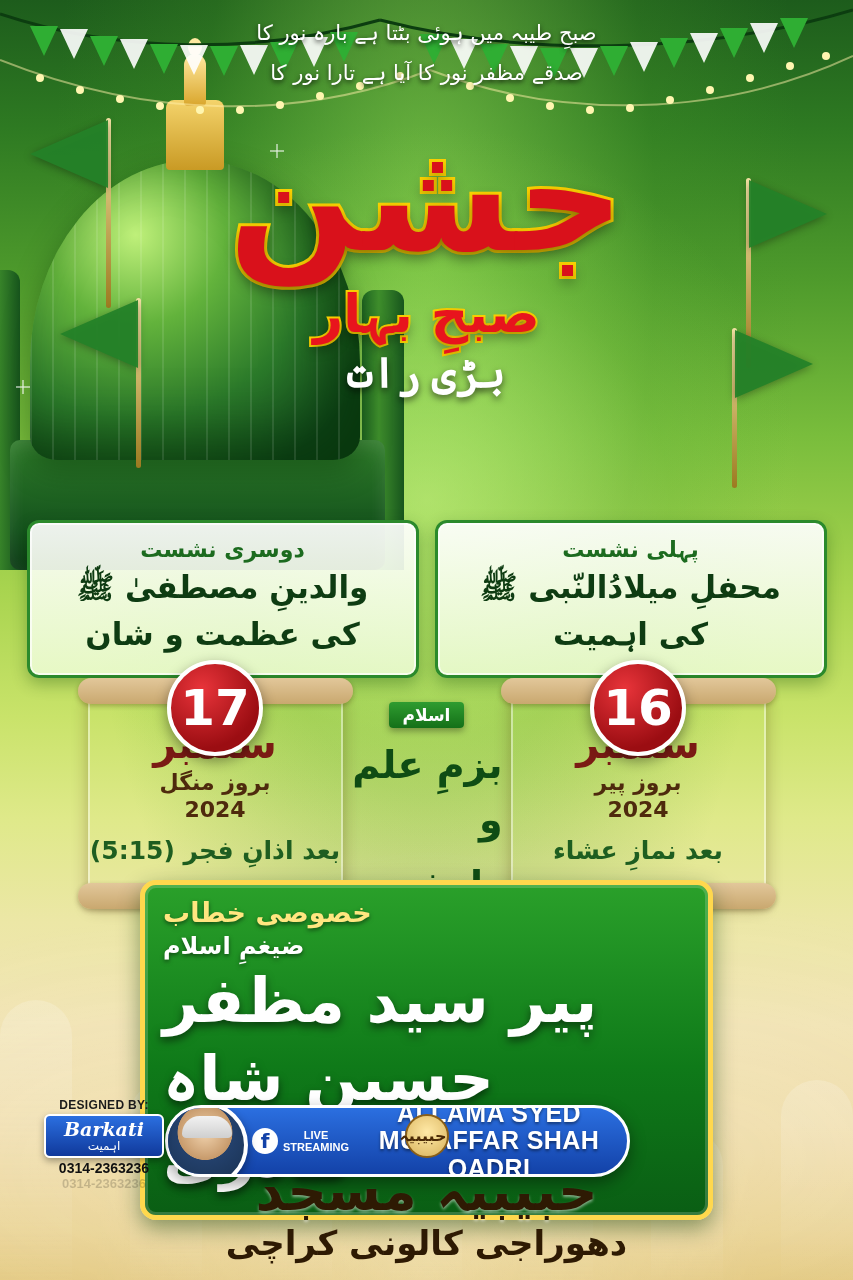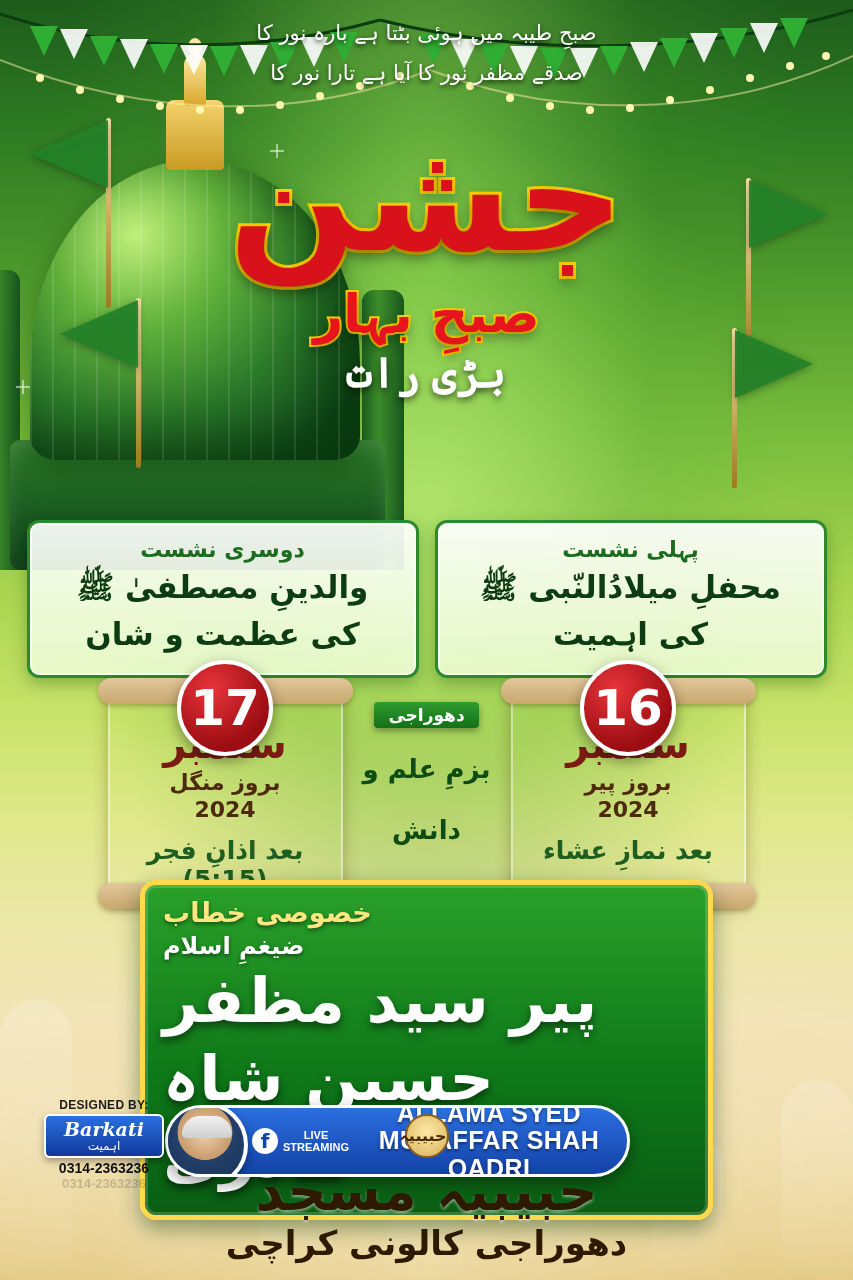--- a/index.html
+++ b/index.html
@@ -208,21 +208,21 @@
     font-family: "DejaVu Sans", sans-serif;
     font-size: 52px;
     font-weight: bold;
     color: #e8141d;
     -webkit-text-stroke: 4px #ffd400;
     paint-order: stroke fill;
     text-shadow: 0 5px 12px rgba(0,0,0,.4);
   }
   .night-label {
     margin-top: 4px;
-    font-family: Liberation Sans, sans-serif;
+    font-family: Liberation Serif, serif;
     font-size: 42px;
     font-weight: bold;
     color: #ffffff;
     text-shadow: 0 3px 7px rgba(0,0,0,.6);
     direction: rtl;
   }
 
   
   .sessions {
     position: absolute;
@@ -268,21 +268,21 @@
     left: 0; right: 0;
     height: 240px;
     display: flex;
     flex-direction: row-reverse;
     justify-content: center;
     align-items: flex-start;
     gap: 8px;
   }
   .scroll {
     position: relative;
-    width: 235px;
+    width: 255px;
     height: 215px;
     margin-top: 36px;
     background:
       linear-gradient(180deg, #f3e3c2 0%, #e7d2a8 45%, #dcc characters 100%),
       linear-gradient(180deg, #f3e3c2, #dbc193);
     border-radius: 8px;
     box-shadow: 0 7px 16px rgba(70,40,0,.32), inset 0 0 0 2px rgba(255,255,255,.45);
     direction: rtl;
     text-align: center;
     padding-top: 34px;
@@ -348,26 +348,27 @@
     background: linear-gradient(180deg, #2f9c30, #147018);
     color: #fff;
     font-family: "DejaVu Sans", sans-serif;
     font-size: 17px;
     font-weight: bold;
     padding: 3px 14px;
     border-radius: 4px;
     box-shadow: 0 3px 7px rgba(0,0,0,.35);
   }
   .mid-banner .big {
-    margin-top: 23px;
-    font-family: "DejaVu Sans", sans-serif;
-    font-size: 26px;
+    margin-top: 10px;
+    font-family: "DejaVu Sans", sans-serif;
+    font-size: 38px;
     font-weight: bold;
     color: #0f4c14;
     line-height: 1.45;
+    text-align: right;
   }
 
   
   .speaker-panel {
     position: absolute;
     top: 880px;
     left: 140px; right: 140px;
     padding: 12px 18px 20px;
     border-radius: 16px;
     background: linear-gradient(180deg, #2aa02a 0%, #0f7a19 55%, #0a5e14 100%);
@@ -698,21 +699,21 @@
 
     <div class="scroll">
       <div class="daybadge">16</div>
       <div class="month">ستمبر</div>
       <div class="yearrow">بروز پیر</div>
       <div class="yearrow">2024</div>
       <div class="time">بعد نمازِ عشاء</div>
     </div>
 
     <div class="mid-banner">
-      <div class="ribbon">دھوراجی</div>
+      <div class="ribbon">اسلام</div>
       <div class="big">بزمِ علم و</div>
       <div class="big">دانش</div>
     </div>
 
     <div class="scroll">
       <div class="daybadge">17</div>
       <div class="month">ستمبر</div>
       <div class="yearrow">بروز منگل</div>
       <div class="yearrow">2024</div>
       <div class="time">بعد اذانِ فجر (5:15)</div>

